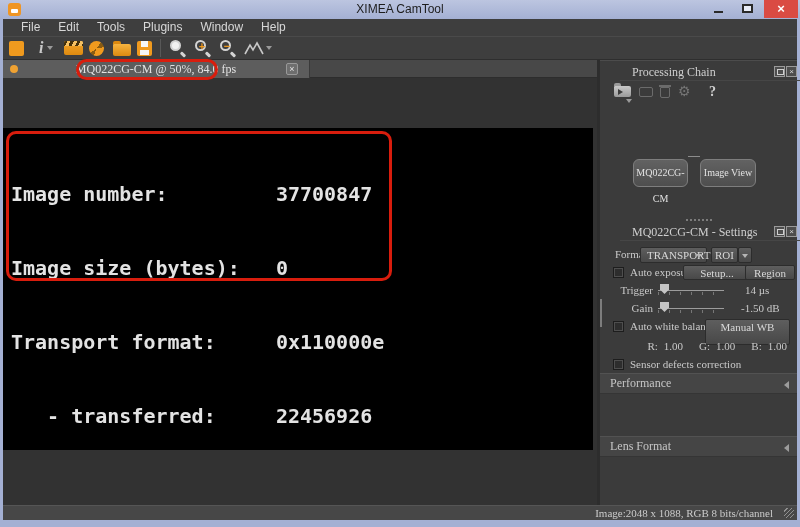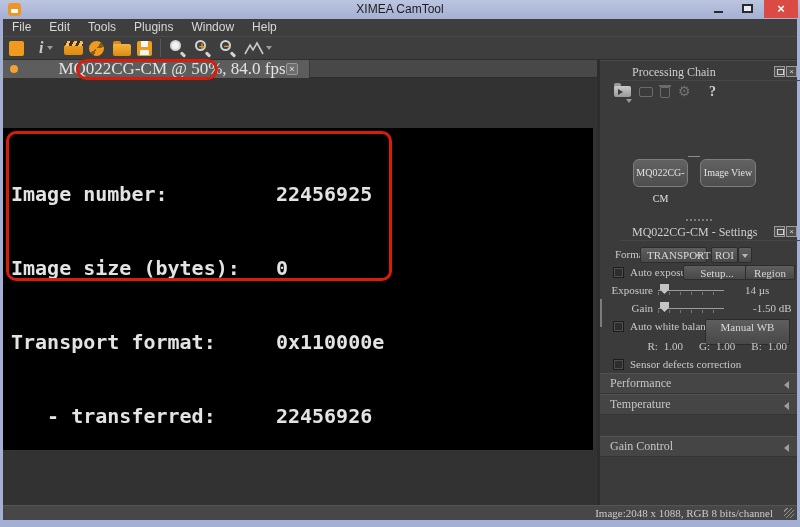--- a/index.html
+++ b/index.html
@@ -18,21 +18,21 @@
   .winbtn { position:absolute; top:0; height:18px; text-align:center; }
   .btn-min { right:66px; width:30px; }
   .btn-min i { position:absolute; left:10px; top:11px; width:9px; height:2px; background:#2a2a2a; }
   .btn-max { right:38px; width:28px; }
   .btn-max i { position:absolute; left:8px; top:4px; width:11px; height:9px; border:2px solid #2a2a2a; background:#e8ecf7; }
   .btn-close { right:2px; width:34px; background:#da4b43; color:#fff;
                font:bold 13px/17px "Liberation Sans", sans-serif; }
 
   
   .menubar { position:absolute; left:3px; top:19px; width:794px; height:17px; background:#3e3e3e;
-             display:flex; font-family:"Liberation Sans", sans-serif; font-size:12px; color:#d8d8d8; }
+             display:flex; font-family:"Liberation Sans", sans-serif; font-size:12px; color:#d8d8d8;padding-left:9px; }
   .menu-item { padding:0 9px; line-height:17px; }
 
   
   .toolbar { position:absolute; left:3px; top:36px; width:794px; height:24px; background:#3e3e3e;
              border-top:1px solid #4a4a4a; border-bottom:1px solid #2e2e2e;
              display:flex; align-items:center; }
   .tbtn { display:flex; align-items:center; justify-content:center; height:22px; margin:0 3px; }
   .ic-stop { width:15px; height:15px; background:#f09a1e; border-radius:2px; }
   .ic-info { font:italic bold 16px/16px "Liberation Serif", serif; color:#c9c9c9; padding:0 2px; }
   .caret { width:0; height:0; border-left:3px solid transparent; border-right:3px solid transparent;
@@ -60,21 +60,21 @@
                     transform:rotate(45deg); border-radius:1px; }
   .ic-loupe .sym { position:absolute; left:1px; top:2px; width:13px; text-align:center;
                    font:bold 11px/11px "Liberation Sans", sans-serif; color:#f09a1e; }
 
   
   .tabbar { position:absolute; left:3px; top:60px; width:594px; height:18px; background:#484848;
             border-bottom:1px solid #2d2d2d; }
   .tab { position:absolute; left:0; top:0; width:307px; height:18px; background:#5d5d5d;
          border-right:1px solid #3a3a3a; }
   .tab-dot { position:absolute; left:7px; top:5px; width:8px; height:8px; border-radius:50%; background:#f0a232; }
-  .tab-label { position:absolute; left:16px; width:100%; text-align:center; font-size:17px; line-height:18px; color:#e2e2e2; }
+  .tab-label { position:absolute; left:0; width:100%; text-align:center; font-size:12px; line-height:18px; color:#e2e2e2; }
   .tab-close { position:absolute; right:11px; top:3px; width:12px; height:12px; background:#6e6e6e;
                border:1px solid #999; border-radius:2px; color:#e0e0e0;
                font:9px/10px "Liberation Sans", sans-serif; text-align:center; }
   .view { position:absolute; left:3px; top:78px; width:594px; height:427px; background:#323232; }
   .image { position:absolute; left:0; top:50px; width:590px; height:322px; background:#000; }
   .stats { position:absolute; left:8px; top:5px; font-family:"DejaVu Sans Mono", monospace;
            font-weight:bold; font-size:20px; line-height:24.6px; color:#e3e3e3; white-space:pre; }
   .anno { position:absolute; border:3px solid #d81d0d; pointer-events:none; }
   .anno-tab { left:76px; top:59px; width:142px; height:21px; border-radius:11px; }
   .anno-stats { left:3px; top:3px; width:386px; height:150px; border-radius:10px; }
@@ -225,21 +225,21 @@
     <div class="tab">
       <span class="tab-dot"></span>
       <span class="tab-label">MQ022CG-CM @ 50%, 84.0 fps</span>
       <span class="tab-close">×</span>
     </div>
   </div>
 
   <div class="view">
     <div class="image">
       <div class="stats">
-        <div>Image number:         22456925</div>
+        <div>Image number:         37700847</div>
         <div>Image size (bytes):   0</div>
         <div>Transport format:     0x110000e</div>
         <div>   - transferred:     22456926</div>
         
       </div>
       <div class="anno anno-stats"></div>
     </div>
   </div>
   <div class="anno anno-tab"></div>
 
@@ -288,31 +288,31 @@
     </div>
 
     <div class="row" style="top:204px">
       <span class="cbx" style="left:13px"></span>
       <span class="lbl" style="left:30px">Auto exposure</span>
       <span class="gbtn" style="left:83px; width:68px; height:15px">Setup...</span>
       <span class="gbtn" style="left:145px; width:50px; height:15px">Region</span>
     </div>
 
     <div class="row" style="top:222px">
-      <span class="lbl" style="left:0; width:53px; text-align:right">Exposure</span>
+      <span class="lbl" style="left:0; width:53px; text-align:right">Trigger</span>
       <span class="slider-track" style="left:58px; width:66px"></span>
       <span class="slider-handle" style="left:60px"></span>
       <span class="lbl" style="left:145px">14 µs</span>
     </div>
 
     <div class="row" style="top:240px">
       <span class="lbl" style="left:0; width:53px; text-align:right">Gain</span>
       <span class="slider-track" style="left:58px; width:66px"></span>
       <span class="slider-handle" style="left:60px"></span>
-      <span class="lbl" style="left:153px">-1.50 dB</span>
+      <span class="lbl" style="left:141px">-1.50 dB</span>
     </div>
 
     <div class="row" style="top:258px">
       <span class="cbx" style="left:13px"></span>
       <span class="lbl" style="left:30px">Auto white balance</span>
       <span class="gbtn" style="left:105px; width:85px; height:26px">Manual WB</span>
     </div>
 
     <div class="row" style="top:278px">
       <span class="rgb-row">
@@ -327,26 +327,22 @@
 
     <div class="row" style="top:296px">
       <span class="cbx" style="left:13px"></span>
       <span class="lbl" style="left:30px">Sensor defects correction</span>
     </div>
 
     <div class="section" style="top:312px">
       <span>Performance</span>
       <span class="tri-left"></span>
     </div>
-    <div class="section" style="top:333px">
-      <span>Temperature</span>
-      <span class="tri-left"></span>
-    </div>
     <div class="section" style="top:375px">
-      <span>Gain Control</span>
+      <span>Lens Format</span>
       <span class="tri-left"></span>
     </div>
   </div>
 
   <div class="statusbar">
     <span>Image:2048 x 1088, RGB 8 bits/channel</span>
     <span class="grip"></span>
   </div>
 
 </div>

